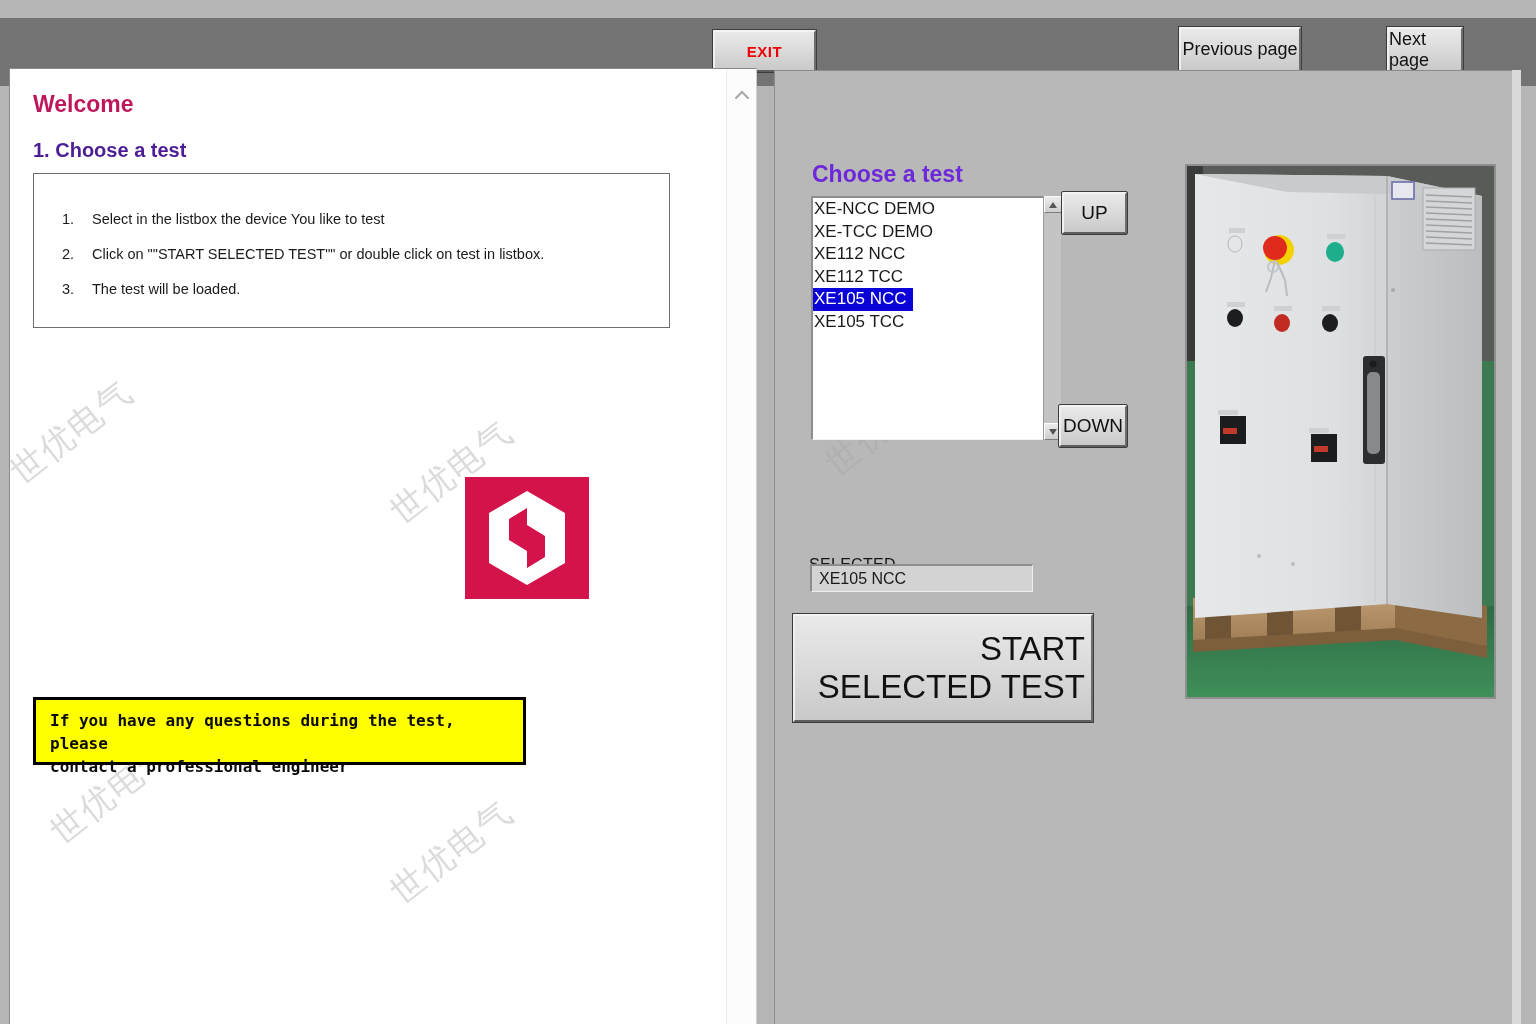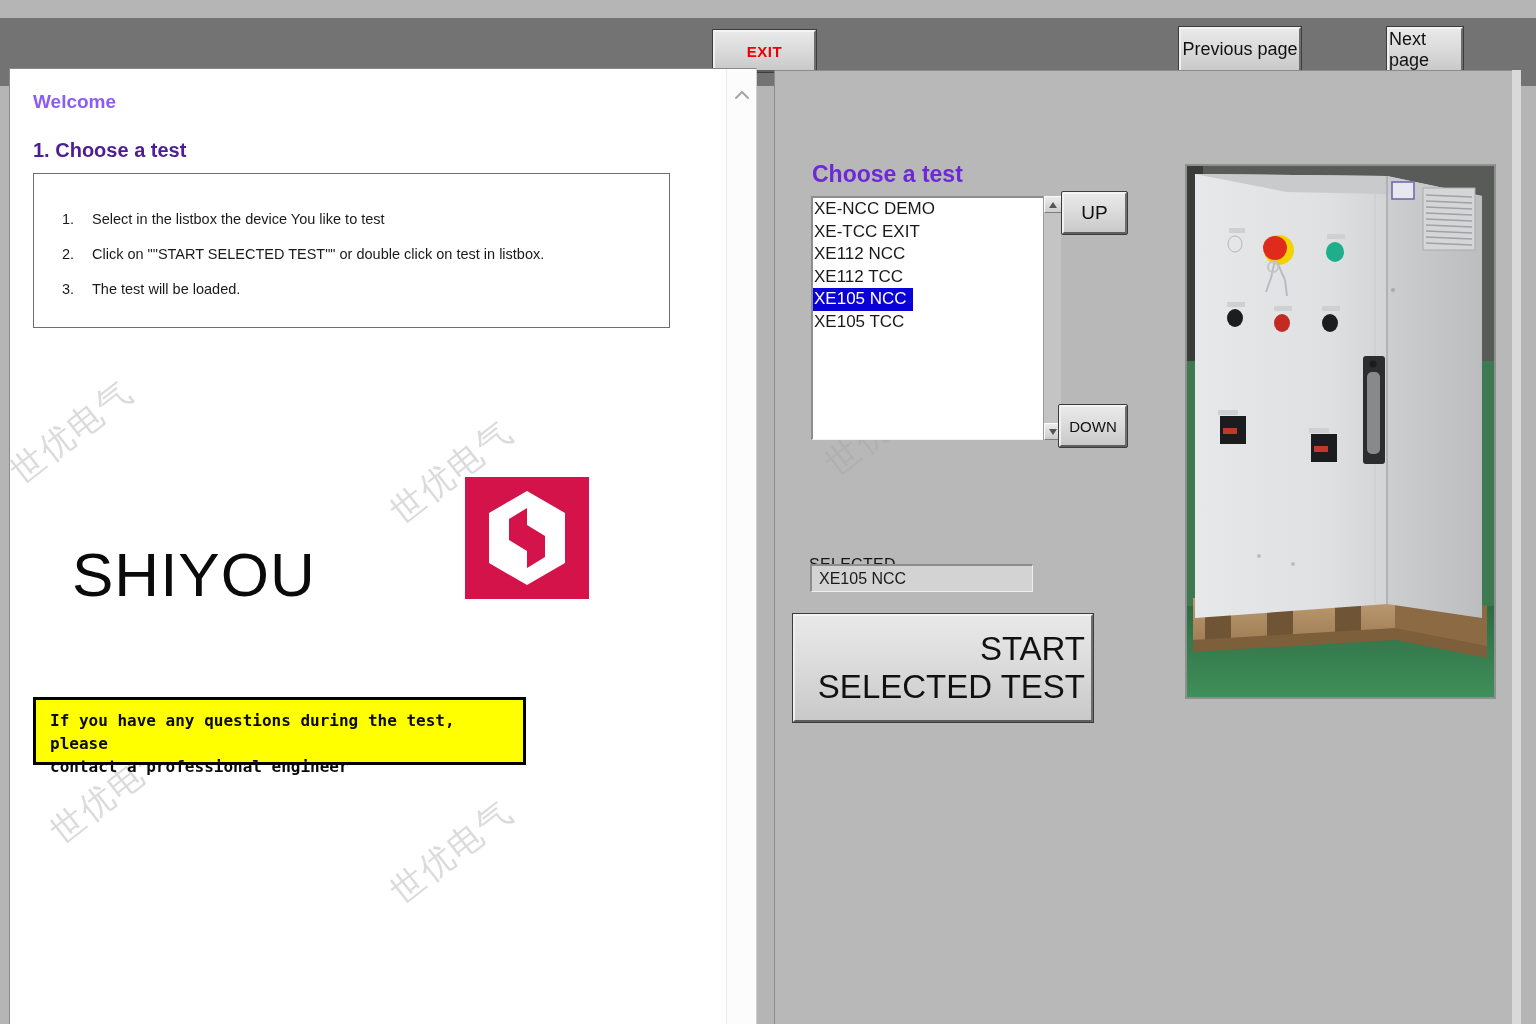--- a/index.html
+++ b/index.html
@@ -110,23 +110,23 @@
 
   .doc-body {
     position: absolute;
     left: 0; top: 0;
     width: 718px; height: 100%;
   }
 
   #welcome-heading {
     position: absolute;
     left: 23px; top: 22px;
-    font-size: 19px;
+    font-size: 23px;
     font-weight: bold;
-    color: #8b5cf6;
+    color: #be185d;
   }
 
   #section-heading {
     position: absolute;
     left: 23px; top: 70px;
     font-size: 20px;
     font-weight: bold;
     color: #4c1d95;
   }
 
@@ -273,21 +273,21 @@
 
   #up-button {
     left: 1062px; top: 192px;
     width: 65px; height: 42px;
     font-size: 19px;
     border-radius: 1px;
   }
   #down-button {
     left: 1059px; top: 405px;
     width: 68px; height: 42px;
-    font-size: 15px;
+    font-size: 19px;
     border-radius: 1px;
   }
 
   
   #selected-label {
     position: absolute;
     left: 34px; top: 473px;
     font-size: 16px;
     color: #151515;
     letter-spacing: 0.3px;
@@ -369,21 +369,20 @@
         <div class="instr-row">
           <span class="instr-num">2.</span>
           <span>Click on ""START SELECTED TEST"" or double click on test in listbox.</span>
         </div>
         <div class="instr-row">
           <span class="instr-num">3.</span>
           <span>The test will be loaded.</span>
         </div>
       </div>
 
-      <div id="brand-wordmark">SHIYOU</div>
 
       <div id="brand-logo">
         <svg width="124" height="122" viewBox="0 0 124 122">
           <g fill="#ffffff">
             <path d="M62 14 L100 36 L100 60 L84 50 L84 44 L62 31 L44 42 L44 63 L62 74 L62 92 L24 70 L24 36 Z"></path>
             <path d="M62 30 L100 52 L100 86 L62 108 L24 86 L24 62 L40 72 L40 78 L62 91 L80 80 L80 59 L62 48 Z"></path>
           </g>
         </svg>
       </div>
 
@@ -404,21 +403,21 @@
   </div>
 
   <div id="right-panel">
 
     <div class="wm" style="left:40px; top:330px;">世优电气</div>
 
     <div id="choose-test-label">Choose a test</div>
 
     <div id="test-listbox">
       <div class="list-item">XE-NCC DEMO</div>
-      <div class="list-item">XE-TCC EXIT</div>
+      <div class="list-item">XE-TCC DEMO</div>
       <div class="list-item">XE112 NCC</div>
       <div class="list-item">XE112 TCC</div>
       <div style="height:22.5px;">
         <span class="list-item selected">XE105 NCC</span>
       </div>
       <div class="list-item">XE105 TCC</div>
     </div>
 
     <div id="listbox-scrollbar">
       <div class="sb-arrow" id="listbox-scroll-up">

